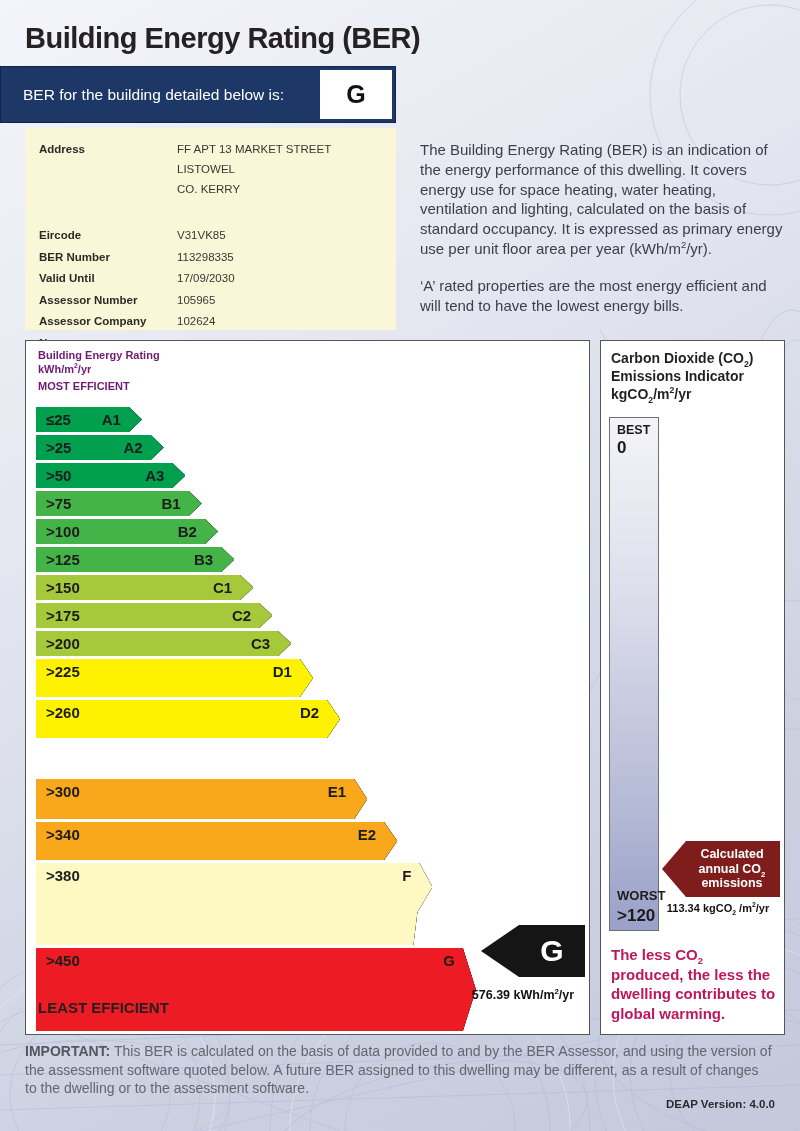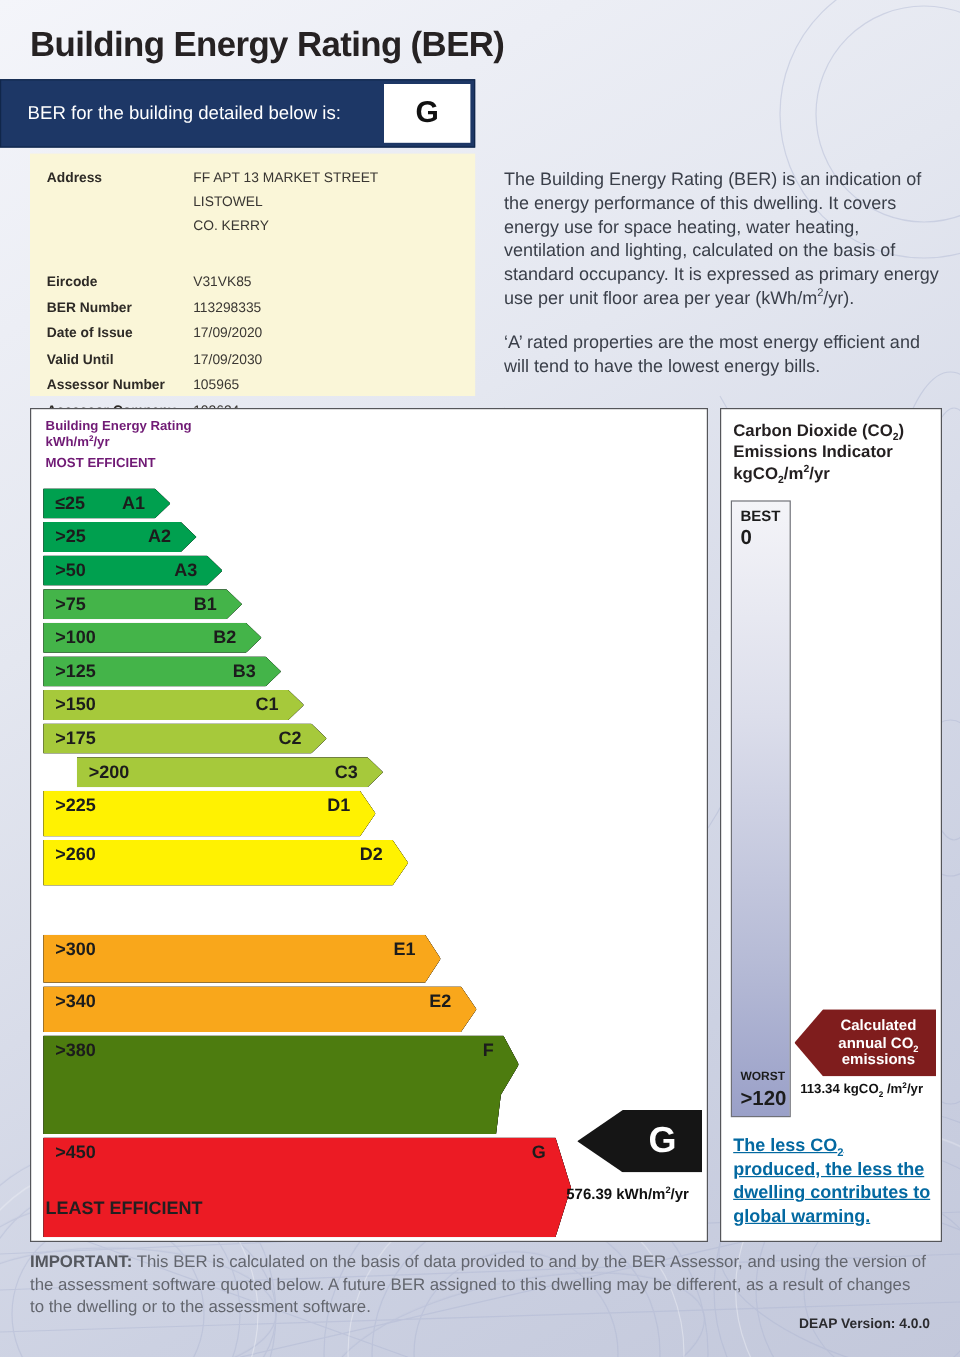--- a/index.html
+++ b/index.html
@@ -14,21 +14,21 @@
   #main-title{left:25px;top:22px;font-size:29px;font-weight:bold;color:#262223;letter-spacing:-0.5px;}
   #banner{left:0;top:66px;width:396px;height:57px;background:#1d3766;display:flex;align-items:center;
           border:1px solid #10264a;}
   #banner-label{color:#ffffff;font-size:15.5px;padding-left:22px;flex:1;}
   #banner-grade{width:72px;height:49px;background:#ffffff;margin-right:3px;display:flex;align-items:center;
           justify-content:center;font-size:25px;font-weight:bold;color:#111111;}
 
   
   #details{left:25px;top:128px;width:371px;height:202px;background:#faf6d8;padding:11px 0 0 14px;
            font-size:11.5px;color:#2d2a26;}
-  .det-row{display:flex;line-height:21.5px;}
+  .det-row{display:flex;line-height:21.5px;gap:16px;}
   .det-row .lbl{width:122px;font-weight:bold;flex-shrink:0;}
   .det-row .val{color:#3a3733;}
   #address-row{line-height:20px;margin-bottom:13px;}
   #address-row .addr-lines div{line-height:20px;}
   #address-row{min-height:73px;}
 
   
   #intro{left:420px;top:140px;width:366px;font-size:15px;line-height:1.32;color:#3a3f49;}
   #intro .p2{margin-top:17px;}
 
@@ -54,28 +54,28 @@
        display:flex;align-items:center;justify-content:center;padding-left:38px;}
   #pointer-arrow .g{color:#ffffff;font-size:30px;font-weight:bold;}
   #pointer-caption{left:428px;top:647px;width:138px;text-align:center;font-size:12.5px;font-weight:bold;color:#111111;}
 
   
   #co2-head{left:10px;top:8px;font-size:14px;font-weight:bold;color:#231f20;line-height:1.3;}
   #co2-bar{left:8px;top:76px;width:50px;height:514px;border:1px solid #6f7077;
        background:linear-gradient(180deg,#f4f4f8 0%,#dcdeeb 35%,#b6bbd6 75%,#9aa0c8 100%);}
   #co2-best-lbl{left:7px;top:5px;font-size:12.5px;font-weight:bold;color:#1c1c1c;}
   #co2-best-val{left:7px;top:20px;font-size:17px;font-weight:bold;color:#1c1c1c;}
-  #co2-worst-lbl{left:7px;bottom:27px;font-size:10px;font-weight:bold;color:#1c1c1c;}
+  #co2-worst-lbl{left:7px;bottom:27px;font-size:13px;font-weight:bold;color:#1c1c1c;}
   #co2-worst-val{left:7px;bottom:4px;font-size:17px;font-weight:bold;color:#1c1c1c;}
   #co2-arrow{right:4px;top:500px;width:118px;height:56px;background:#7f1d1d;
        clip-path:polygon(24px 0,100% 0,100% 100%,24px 100%,0 50%);
        display:flex;align-items:center;justify-content:center;padding-left:22px;}
   #co2-arrow .txt{color:#ffffff;font-size:12.5px;font-weight:bold;text-align:center;line-height:1.15;}
   #co2-value{right:2px;top:561px;width:128px;text-align:center;font-size:11px;font-weight:bold;color:#111111;}
-  #co2-note{left:10px;top:604px;right:8px;font-size:15px;font-weight:bold;color:#0369a1;line-height:1.3;text-decoration:underline;}
+  #co2-note{left:10px;top:604px;right:8px;font-size:15px;font-weight:bold;color:#be185d;line-height:1.3;}
 
   
   #footer-important{left:25px;top:1042px;width:748px;font-size:14px;color:#63666e;line-height:1.33;}
   #footer-important b{color:#54575e;}
   #deap-version{right:25px;top:1098px;font-size:11.5px;font-weight:bold;color:#2b2b2e;}
 </style>
 </head>
 <body>
 
 <div id="page">
@@ -128,24 +128,20 @@
     </div>
     <div class="det-row">
       <span class="lbl">Eircode</span>
       <span class="val">V31VK85</span>
     </div>
     <div class="det-row">
       <span class="lbl">BER Number</span>
       <span class="val">113298335</span>
     </div>
     <div class="det-row">
-      <span class="lbl">Date of Issue</span>
-      <span class="val">17/09/2020</span>
-    </div>
-    <div class="det-row">
       <span class="lbl">Valid Until</span>
       <span class="val">17/09/2030</span>
     </div>
     <div class="det-row">
       <span class="lbl">Assessor Number</span>
       <span class="val">105965</span>
     </div>
     <div class="det-row">
       <span class="lbl">Assessor Company No</span>
       <span class="val">102624</span>
@@ -222,21 +218,21 @@
           </div>
         </div>
         <div class="bar-row" style="height: 25px;">
           <div class="bar-wrap" style="width: 43.5%;">
             <div class="bar" style="background: rgb(166, 201, 59);">
               <span class="bar-threshold">&gt;175</span>
               <span class="bar-grade">C2</span>
             </div>
           </div>
         </div>
-        <div class="bar-row" style="height: 25px; margin-left: 28px;">
+        <div class="bar-row" style="height: 25px;">
           <div class="bar-wrap" style="width: 47%;">
             <div class="bar" style="background: rgb(166, 201, 59);">
               <span class="bar-threshold">&gt;200</span>
               <span class="bar-grade">C3</span>
             </div>
           </div>
         </div>
         <div class="bar-row" style="height: 38px;">
           <div class="bar-wrap" style="width: 51%;">
             <div class="bar" style="background: rgb(255, 242, 1);">
@@ -264,21 +260,21 @@
         <div class="bar-row" style="height: 38px;">
           <div class="bar-wrap" style="width: 66.5%;">
             <div class="bar" style="background: rgb(249, 167, 27);">
               <span class="bar-threshold">&gt;340</span>
               <span class="bar-grade">E2</span>
             </div>
           </div>
         </div>
         <div class="bar-row" style="height: 82px;">
           <div class="bar-wrap" style="width: 73%;">
-            <div class="bar bar-tip-top" style="background: #4d7c0f;">
+            <div class="bar bar-tip-top" style="background: #fef9c3;">
               <span class="bar-threshold">&gt;380</span>
               <span class="bar-grade">F</span>
             </div>
           </div>
         </div>
         <div class="bar-row" style="height: 83px;">
           <div class="bar-wrap" style="width: 81%;">
             <div class="bar" style="background: rgb(236, 27, 36);">
               <span class="bar-threshold">&gt;450</span>
               <span class="bar-grade">G</span>

